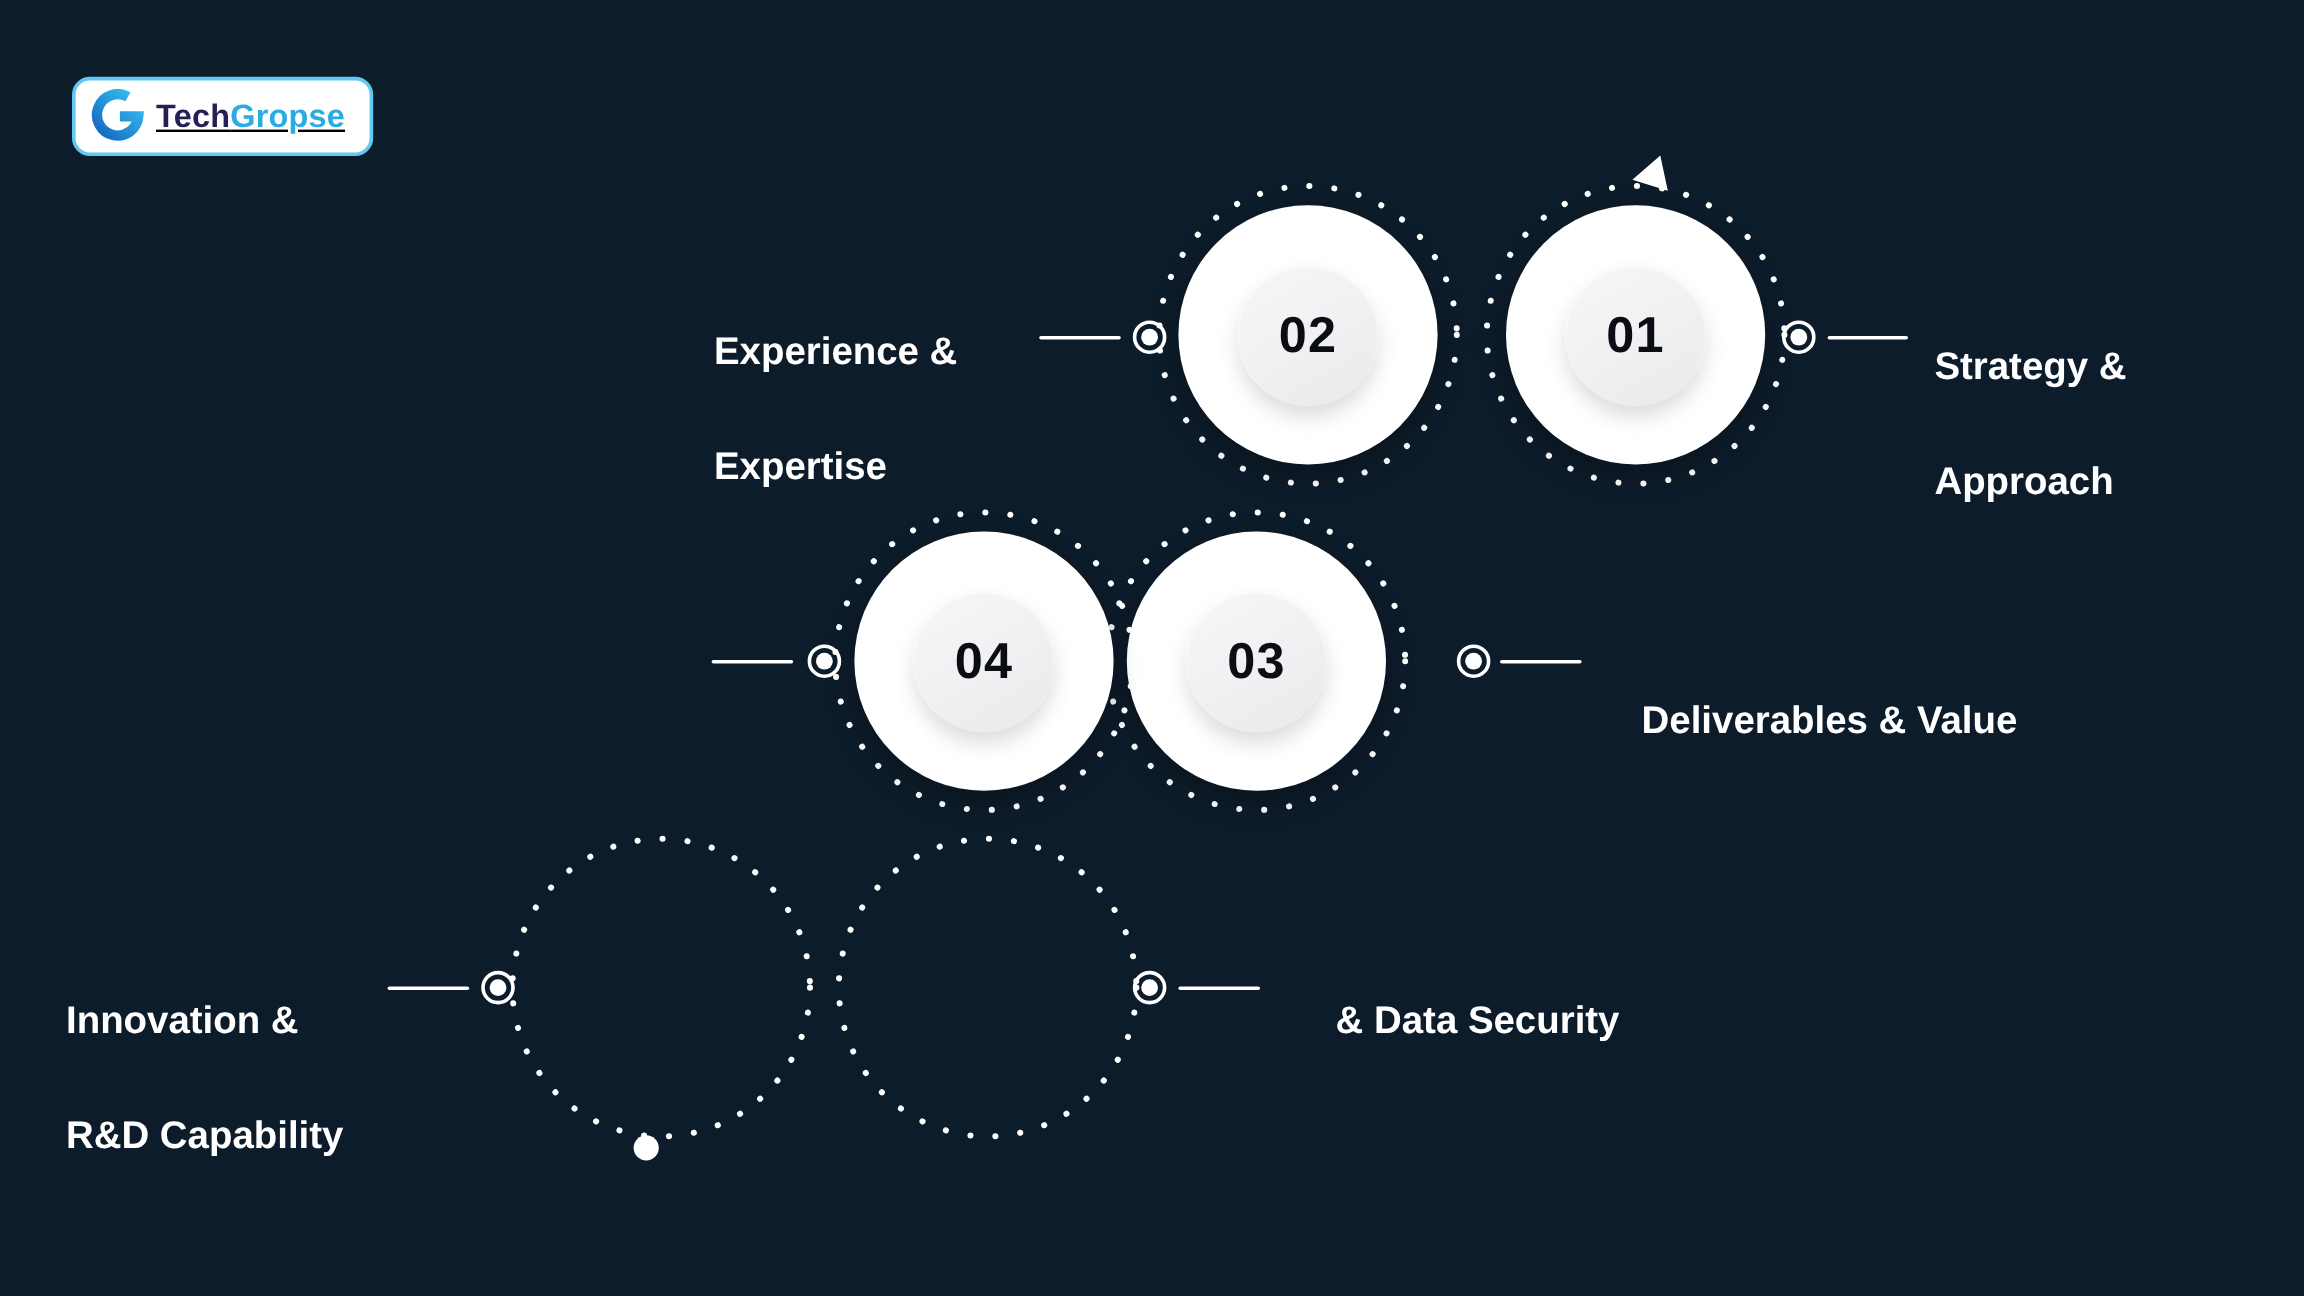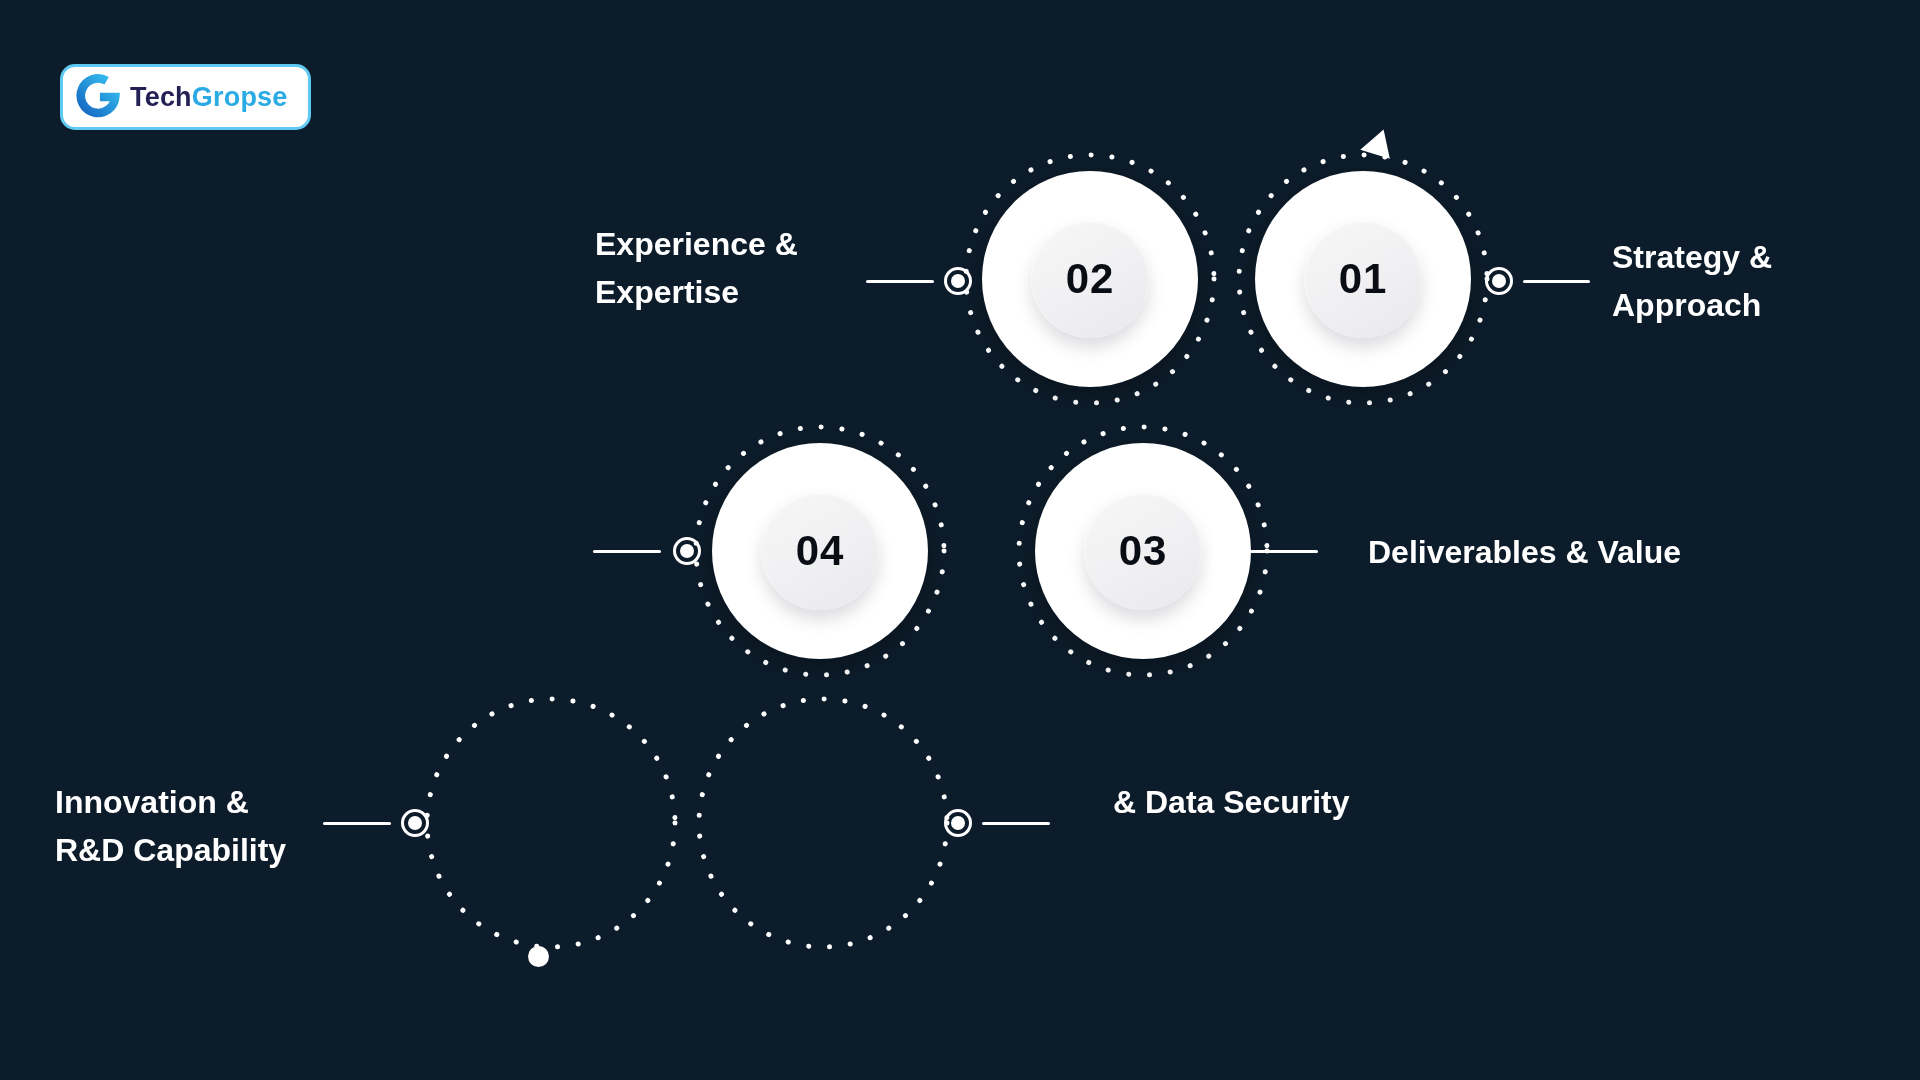--- a/index.html
+++ b/index.html
@@ -7,21 +7,21 @@
     position:relative;width:1920px;height:1080px;overflow:hidden;
     background:#0d1c2a;
     font-family:"Liberation Sans","DejaVu Sans",sans-serif;
   }
 
   
   .logo-box{
     position:absolute;left:60px;top:64px;height:66px;
     display:flex;align-items:center;gap:9px;
     background:#ffffff;border:3px solid #5ec9f2;border-radius:15px;
-    padding:0 20px 0 12px;box-sizing:border-box;
+    padding:0 20px 0 12px;box-sizing:border-box;text-decoration:underline;
   }
   .logo-text{font-size:27px;font-weight:700;letter-spacing:.2px;}
   .logo-text .dark{color:#241f55;}
   .logo-text .light{color:#2aabe4;}
 
   
   .node{position:absolute;width:254px;height:254px;}
   .ring{position:absolute;inset:0;}
   .outer{
     position:absolute;inset:19px;border-radius:50%;background:#ffffff;
@@ -43,21 +43,21 @@
   }
   .marker{
     position:absolute;width:28px;height:28px;border-radius:50%;
     border:3px solid #ffffff;box-sizing:border-box;
     display:flex;align-items:center;justify-content:center;
   }
   .marker-dot{width:14px;height:14px;border-radius:50%;background:#ffffff;}
 
   
   .label{position:absolute;color:#ffffff;font-size:32px;font-weight:700;line-height:48px;white-space:nowrap;}
-  .label span{display:block;}
+  .label span{display:block;margin-top:48px;}
   .label.right{text-align:left;}
   .label.left{text-align:left;}
 
   
   .pointer{
     position:absolute;left:1360px;top:132px;width:0;height:0;
     border-top:15px solid transparent;border-bottom:15px solid transparent;
     border-right:27px solid #ffffff;transform:rotate(-12deg);
   }
 
@@ -120,21 +120,21 @@
   </div>
   <div class="marker" style="left:944px;top:267px">
       <span class="marker-dot"></span>
     </div>
   <div class="connector-line" style="left:866px;top:280px;width:68px"></div>
   <div class="label left" style="left:595px;top:220px">
     <span>Experience &amp;</span>
     <span>Expertise</span>
   </div>
 
-  <div class="node" style="left:1016px;top:424px">
+  <div class="node" style="left:920px;top:424px">
     <svg class="ring" viewBox="0 0 254 254">
       <circle cx="127" cy="127" r="124" fill="none" stroke="#ffffff" stroke-width="5" stroke-linecap="round" stroke-dasharray="0.1 20.8"></circle>
     </svg>
     <div class="outer">
       <div class="inner">
         <span class="num">03</span>
       </div>
     </div>
   </div>
   <div class="marker" style="left:1214px;top:537px">

